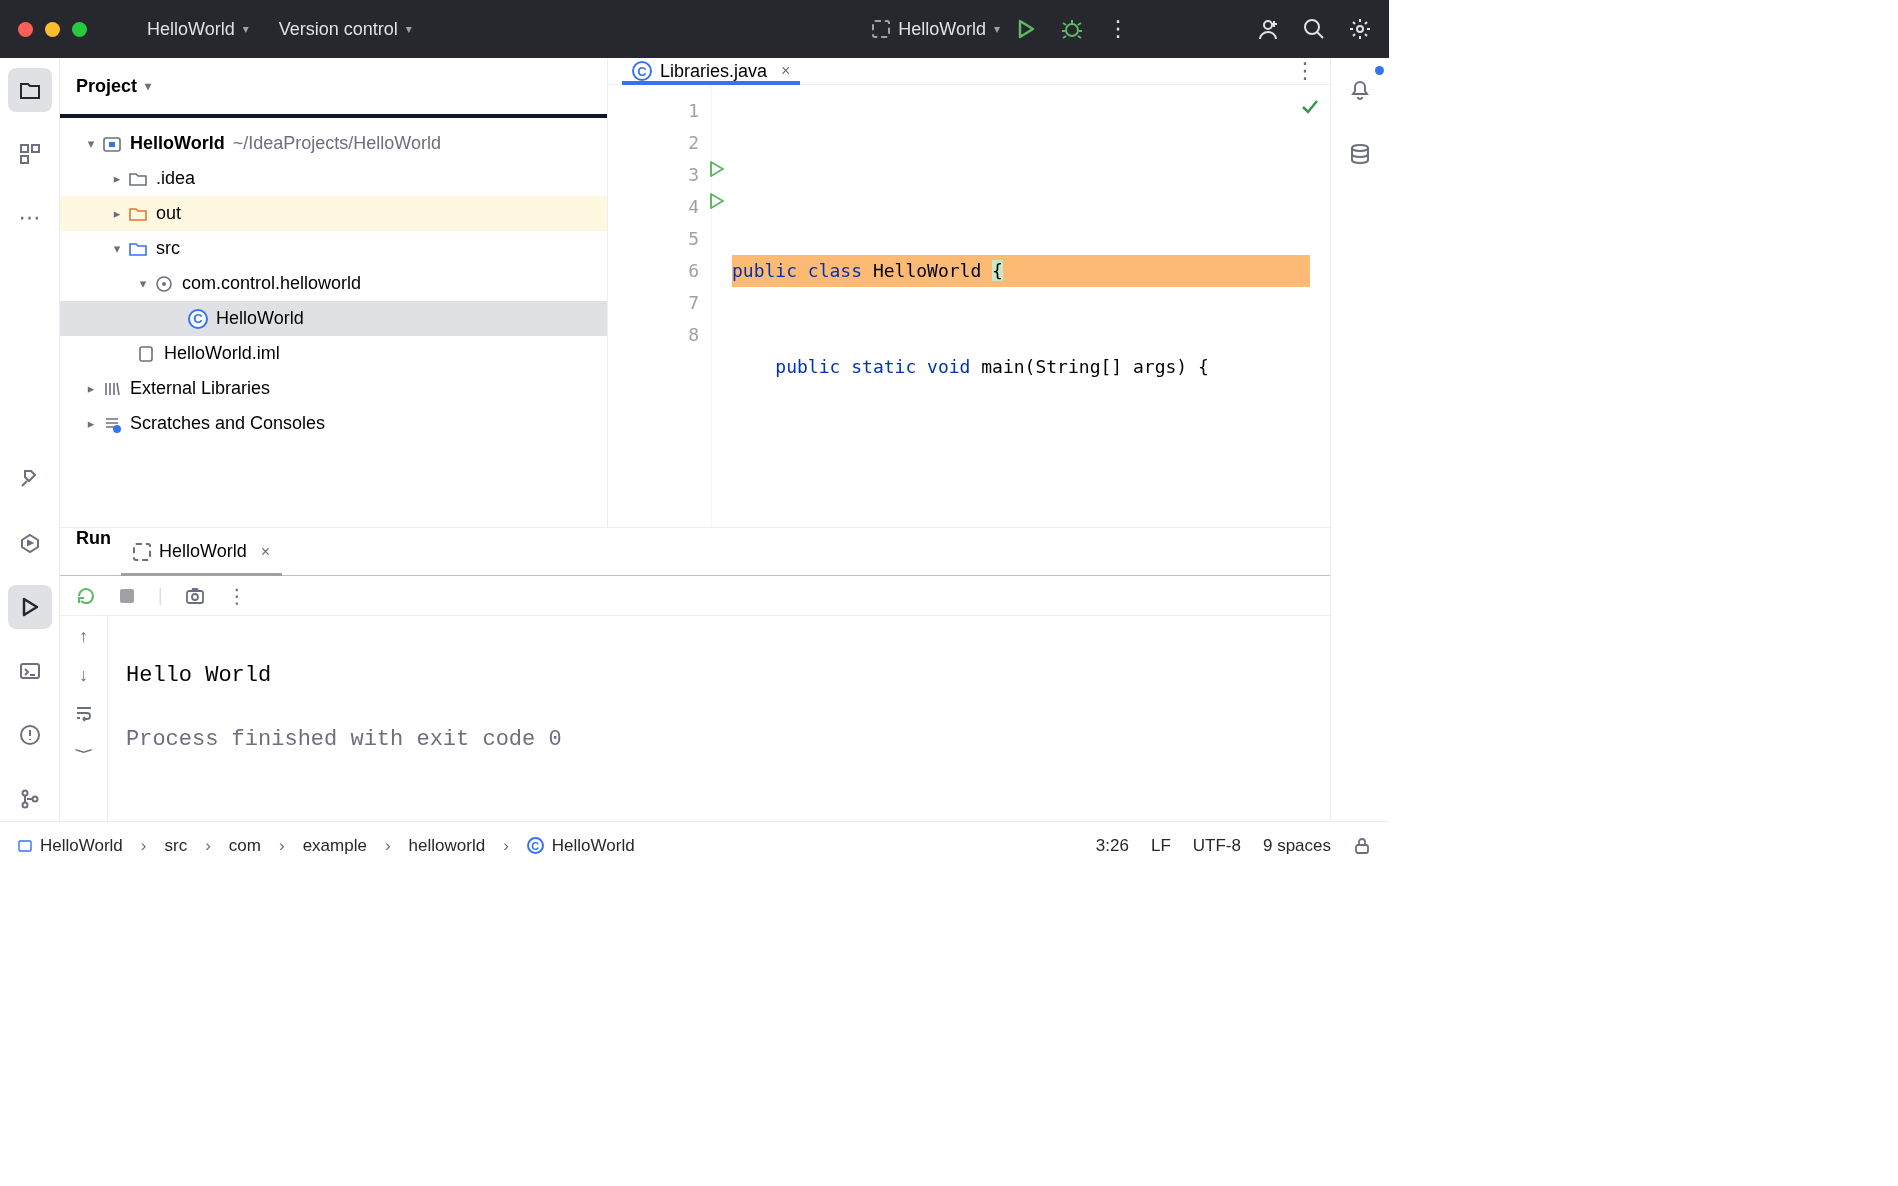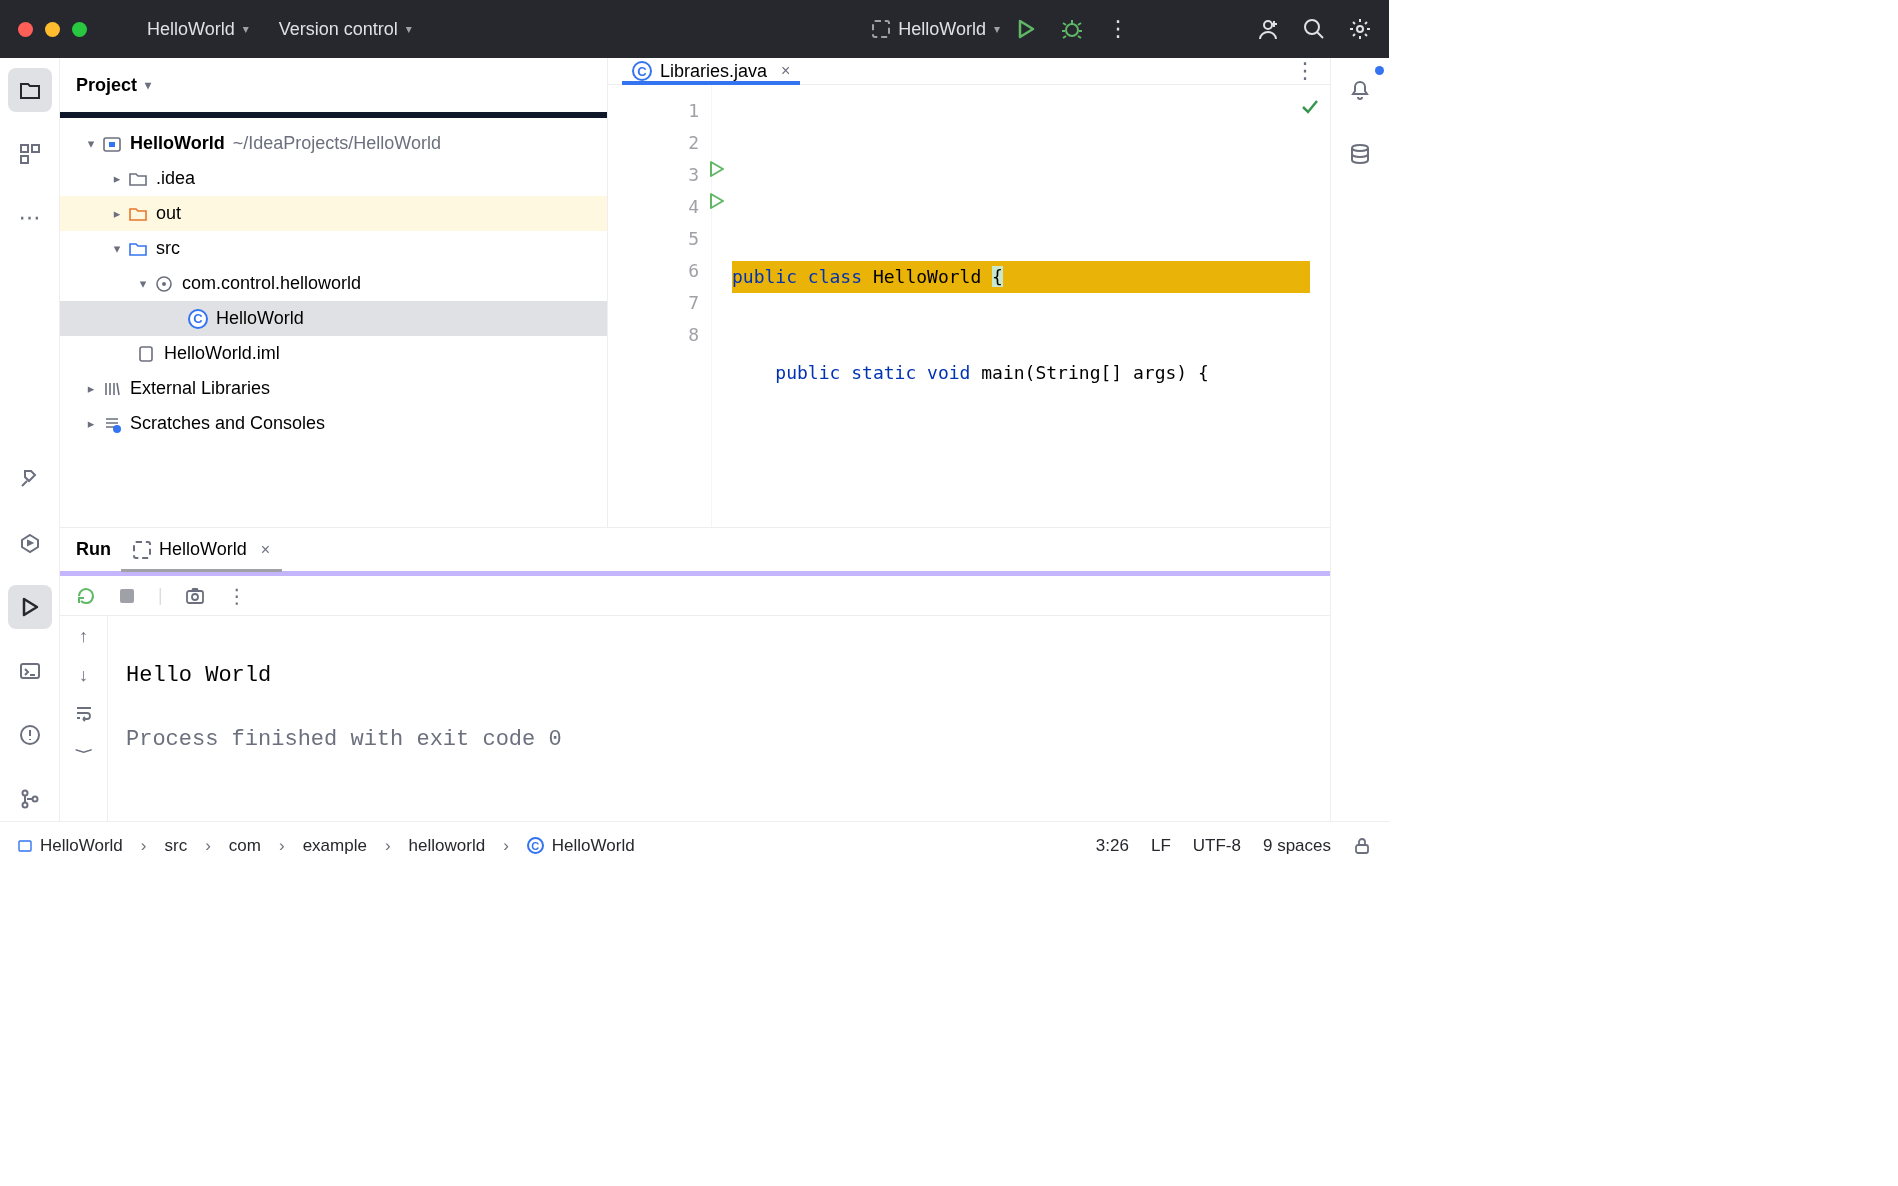--- a/index.html
+++ b/index.html
@@ -22,21 +22,21 @@
 .right-gutter { border-left: 1px solid #eee; }
 .gutter-btn { width: 44px; height: 44px; border-radius: 8px; display: flex; align-items: center; justify-content: center; cursor: pointer; color: #6c707e; }
 .gutter-btn.active { background: #dfe1e5; color: #27282e; }
 .left-gutter .gutter-spacer { flex: 1; }
 .notif-dot { position: relative; }
 .notif-dot::after { content: ""; position: absolute; top: -2px; right: -2px; width: 9px; height: 9px; border-radius: 50%; background: #3574f0; }
 
 .main-col { flex: 1; display: flex; flex-direction: column; border-left: 1px solid #eee; }
 .top-panes { display: flex; flex: 1; overflow: hidden; }
 .project-pane { width: 548px; border-right: 1px solid #eee; display: flex; flex-direction: column; }
-.project-header { height: 60px; border-bottom: 6px solid #0f172a; display: flex; align-items: center; padding: 0 16px; font-weight: 600; }
+.project-header { height: 60px; border-bottom: 4px solid #0f172a; display: flex; align-items: center; padding: 0 16px; font-weight: 600; }
 .tree { flex: 1; padding: 8px 0; overflow: auto; }
 .tree-row { display: flex; align-items: center; height: 35px; padding-right: 10px; cursor: pointer; }
 .tree-row .caret { width: 18px; text-align: center; color: #6c707e; font-size: 13px; }
 .tree-row .icon { width: 24px; display: flex; align-items: center; justify-content: center; margin-right: 6px; }
 .ind1 { padding-left: 22px; } .ind2 { padding-left: 48px; } .ind3 { padding-left: 74px; } .ind5 { padding-left: 126px; }
 .tree-row.sel { background: #dfe1e5; }
 .tree-row.out { background: #fff8e1; }
 .gray { color: #6c707e; }
 
 .editor-pane { flex: 1; display: flex; flex-direction: column; }
@@ -44,27 +44,27 @@
 .editor-tab { display: flex; align-items: center; gap: 8px; padding: 0 10px; height: 100%; position: relative; }
 .editor-tab.active::after { content: ""; position: absolute; left: 0; right: 0; bottom: -1px; height: 4px; background: #3574f0; }
 .tab-close { color: #6c707e; cursor: pointer; margin-left: 6px; font-size: 16px; }
 .tab-menu { margin-left: auto; color: #6c707e; cursor: pointer; font-size: 22px; }
 .editor-body { flex: 1; display: flex; position: relative; font-family: ui-monospace, "SF Mono", Menlo, monospace; font-size: 18px; }
 .gutter-col { width: 104px; text-align: right; color: #a0a1a7; padding: 10px 12px 10px 0; line-height: 32px; border-right: 1px solid #f5f5f5; position: relative; }
 .gutter-col .ln { height: 32px; position: relative; }
 .run-gutter { position: absolute; right: -26px; top: 2px; }
 .code-col { flex: 1; padding: 10px 20px; line-height: 32px; white-space: pre; }
 .code-row { height: 32px; }
-.code-row.hl { background: #eab308; margin-top: 6px; }
+.code-row.hl { background: #fdba74; }
 .kw { color: #0033b3; }
 .hlbrace { background: #c8e7cd; }
 .check-badge { position: absolute; top: 12px; right: 10px; color: #369650; }
 
 .run-pane { height: 294px; border-top: 1px solid #eee; display: flex; flex-direction: column; }
-.run-tabs { height: 48px; display: flex; align-items: center; padding: 0 16px; border-bottom: 5px solid #c4b5fd; }
+.run-tabs { height: 48px; display: flex; padding: 0 16px; border-bottom: 1px solid #c4b5fd; }
 .run-tabs .rtab { display: flex; align-items: center; gap: 8px; padding: 0 12px; height: 100%; position: relative; }
 .run-tabs .rtab.active::after { content: ""; position: absolute; left: 0; right: 0; bottom: -1px; height: 3px; background: #a0a1a7; }
 .run-title { font-weight: 600; margin-right: 10px; }
 .run-toolbar { height: 40px; display: flex; align-items: center; padding: 0 16px; gap: 22px; color: #6c707e; border-bottom: 1px solid #eee; }
 .run-body { flex: 1; display: flex; }
 .run-side { width: 48px; display: flex; flex-direction: column; align-items: center; padding: 10px 0; gap: 18px; color: #6c707e; border-right: 1px solid #eee; }
 .console { flex: 1; padding: 12px 18px; font-family: Liberation Mono, monospace; font-size: 22px; line-height: 32px; white-space: pre; }
 .console .exit { color: #6c707e; }
 
 .statusbar { height: 48px; border-top: 1px solid #eee; display: flex; align-items: center; padding: 0 18px; font-size: 17px; color: #27282e; }

